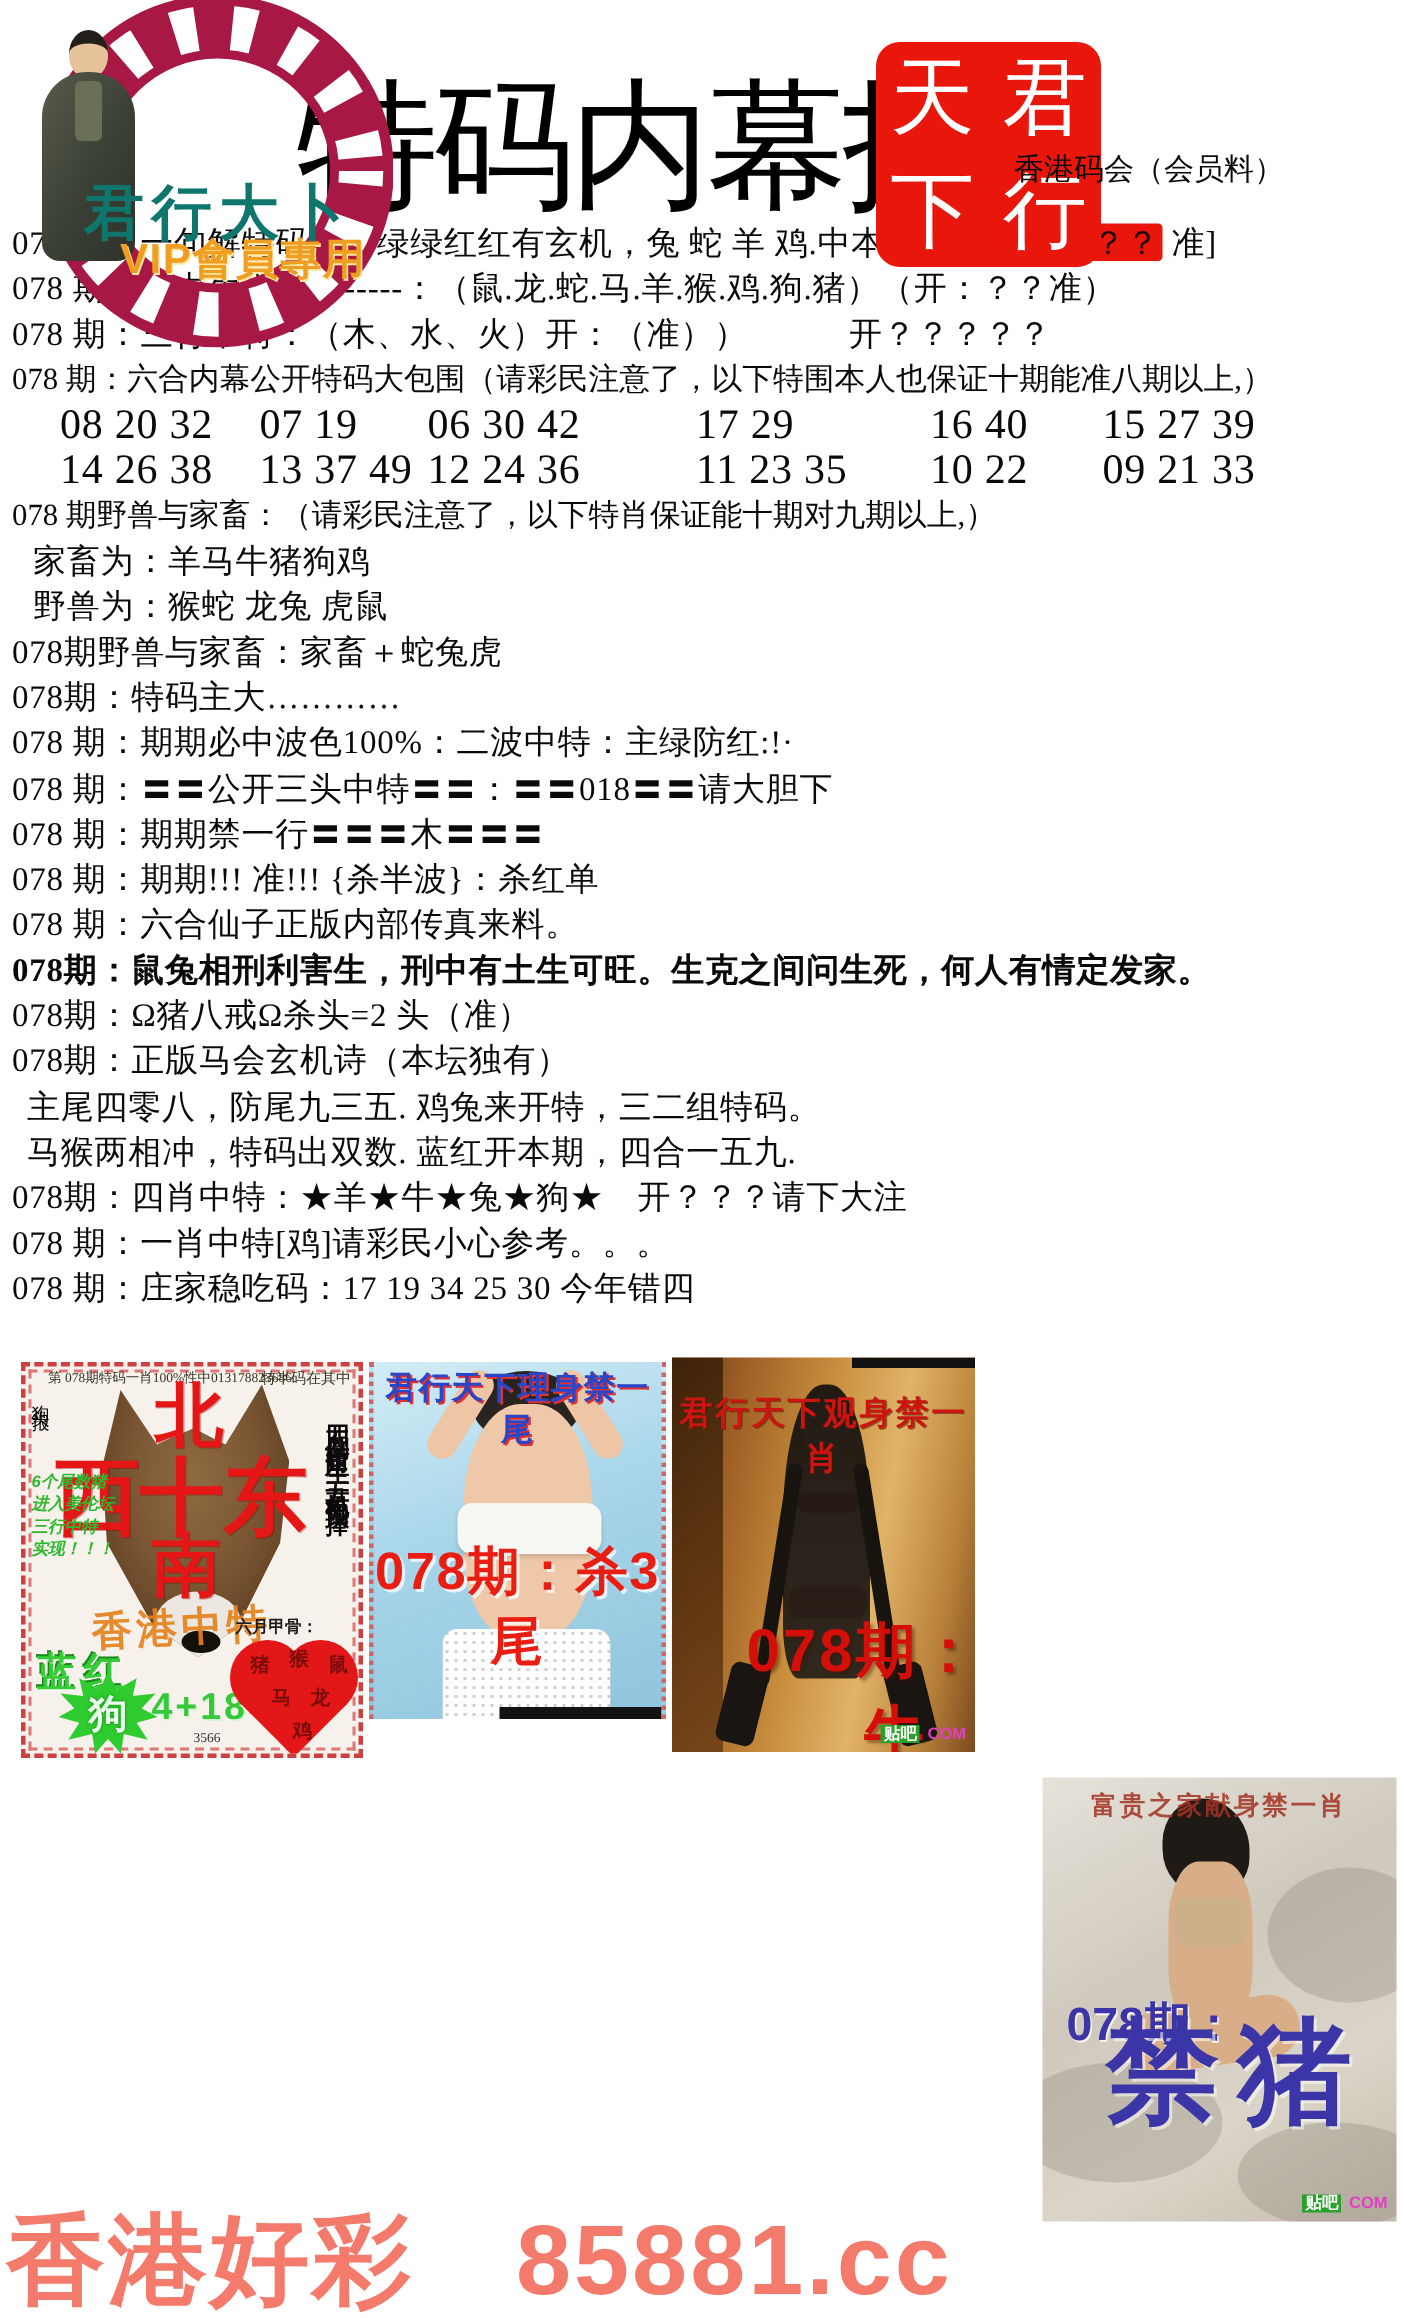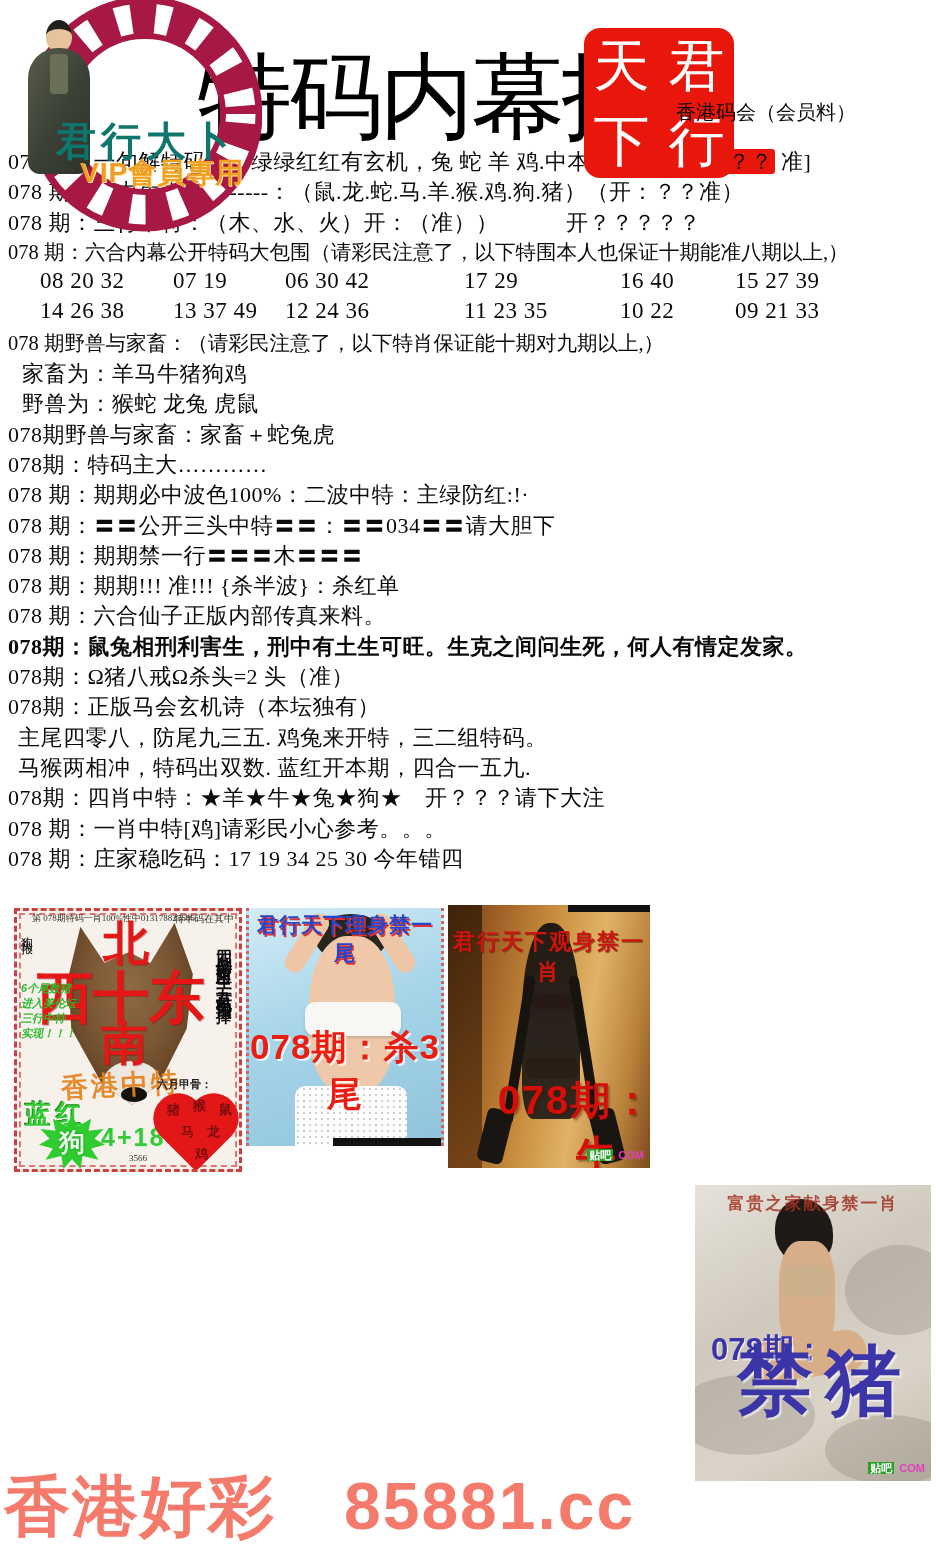--- a/index.html
+++ b/index.html
@@ -29,21 +29,21 @@
   .side-note{position:absolute;left:676px;top:99px;z-index:5;font-size:20px;white-space:nowrap;}
 
   
   #lines{position:absolute;left:8px;top:147px;width:926px;z-index:1;}
   .line{height:30.3px;font-size:22px;white-space:nowrap;letter-spacing:0.5px;}
   .line.tight{font-size:20.5px;letter-spacing:0;}
   .line.bold{font-weight:bold;}
   .line.indent{padding-left:14px;}
   .line.indent2{padding-left:10px;}
   .hl{background:#e9170b;color:#1c0600;border-radius:3px;padding:0 2px;}
-  .num-row{padding-left:32px;font-size:23px;}
+  .num-row{padding-left:32px;font-size:28px;}
   .num-row span{display:inline-block;}
   .num-row span:nth-child(1){width:133px;}
   .num-row span:nth-child(2){width:112px;}
   .num-row span:nth-child(3){width:179px;}
   .num-row span:nth-child(4){width:156px;}
   .num-row span:nth-child(5){width:115px;}
 
   
   .card{position:absolute;z-index:2;overflow:hidden;box-sizing:border-box;}
   .wm{position:absolute;bottom:5px;right:6px;z-index:5;font:bold 11px "Liberation Sans",sans-serif;padding-left:39px;}
@@ -204,21 +204,21 @@
       <div class="line">078 期：三行中特：（木、水、火）开：（准））　　　开？？？？？</div>
       <div class="line tight">078 期：六合内幕公开特码大包围（请彩民注意了，以下特围本人也保证十期能准八期以上,）</div>
       <div class="line num-row"><span>08 20 32</span><span>07 19</span><span>06 30 42</span><span>17 29</span><span>16 40</span><span>15 27 39</span></div>
       <div class="line num-row"><span>14 26 38</span><span>13 37 49</span><span>12 24 36</span><span>11 23 35</span><span>10 22</span><span>09 21 33</span></div>
       <div class="line tight">078 期野兽与家畜：（请彩民注意了，以下特肖保证能十期对九期以上,）</div>
       <div class="line indent">家畜为：羊马牛猪狗鸡</div>
       <div class="line indent">野兽为：猴蛇 龙兔 虎鼠</div>
       <div class="line">078期野兽与家畜：家畜＋蛇兔虎</div>
       <div class="line">078期：特码主大…………</div>
       <div class="line">078 期：期期必中波色100%：二波中特：主绿防红:!·</div>
-      <div class="line">078 期：〓〓公开三头中特〓〓：〓〓034〓〓请大胆下</div>
+      <div class="line">078 期：〓〓公开三头中特〓〓：〓〓018〓〓请大胆下</div>
       <div class="line">078 期：期期禁一行〓〓〓木〓〓〓</div>
       <div class="line">078 期：期期!!! 准!!! {杀半波}：杀红单</div>
       <div class="line">078 期：六合仙子正版内部传真来料。</div>
       <div class="line bold">078期：鼠兔相刑利害生，刑中有土生可旺。生克之间问生死，何人有情定发家。</div>
       <div class="line">078期：Ω猪八戒Ω杀头=2 头（准）</div>
       <div class="line">078期：正版马会玄机诗（本坛独有）</div>
       <div class="line indent2">主尾四零八，防尾九三五. 鸡兔来开特，三二组特码。</div>
       <div class="line indent2">马猴两相冲，特码出双数. 蓝红开本期，四合一五九.</div>
       <div class="line">078期：四肖中特：★羊★牛★兔★狗★　开？？？请下大注</div>
       <div class="line">078 期：一肖中特[鸡]请彩民小心参考。。。</div>

